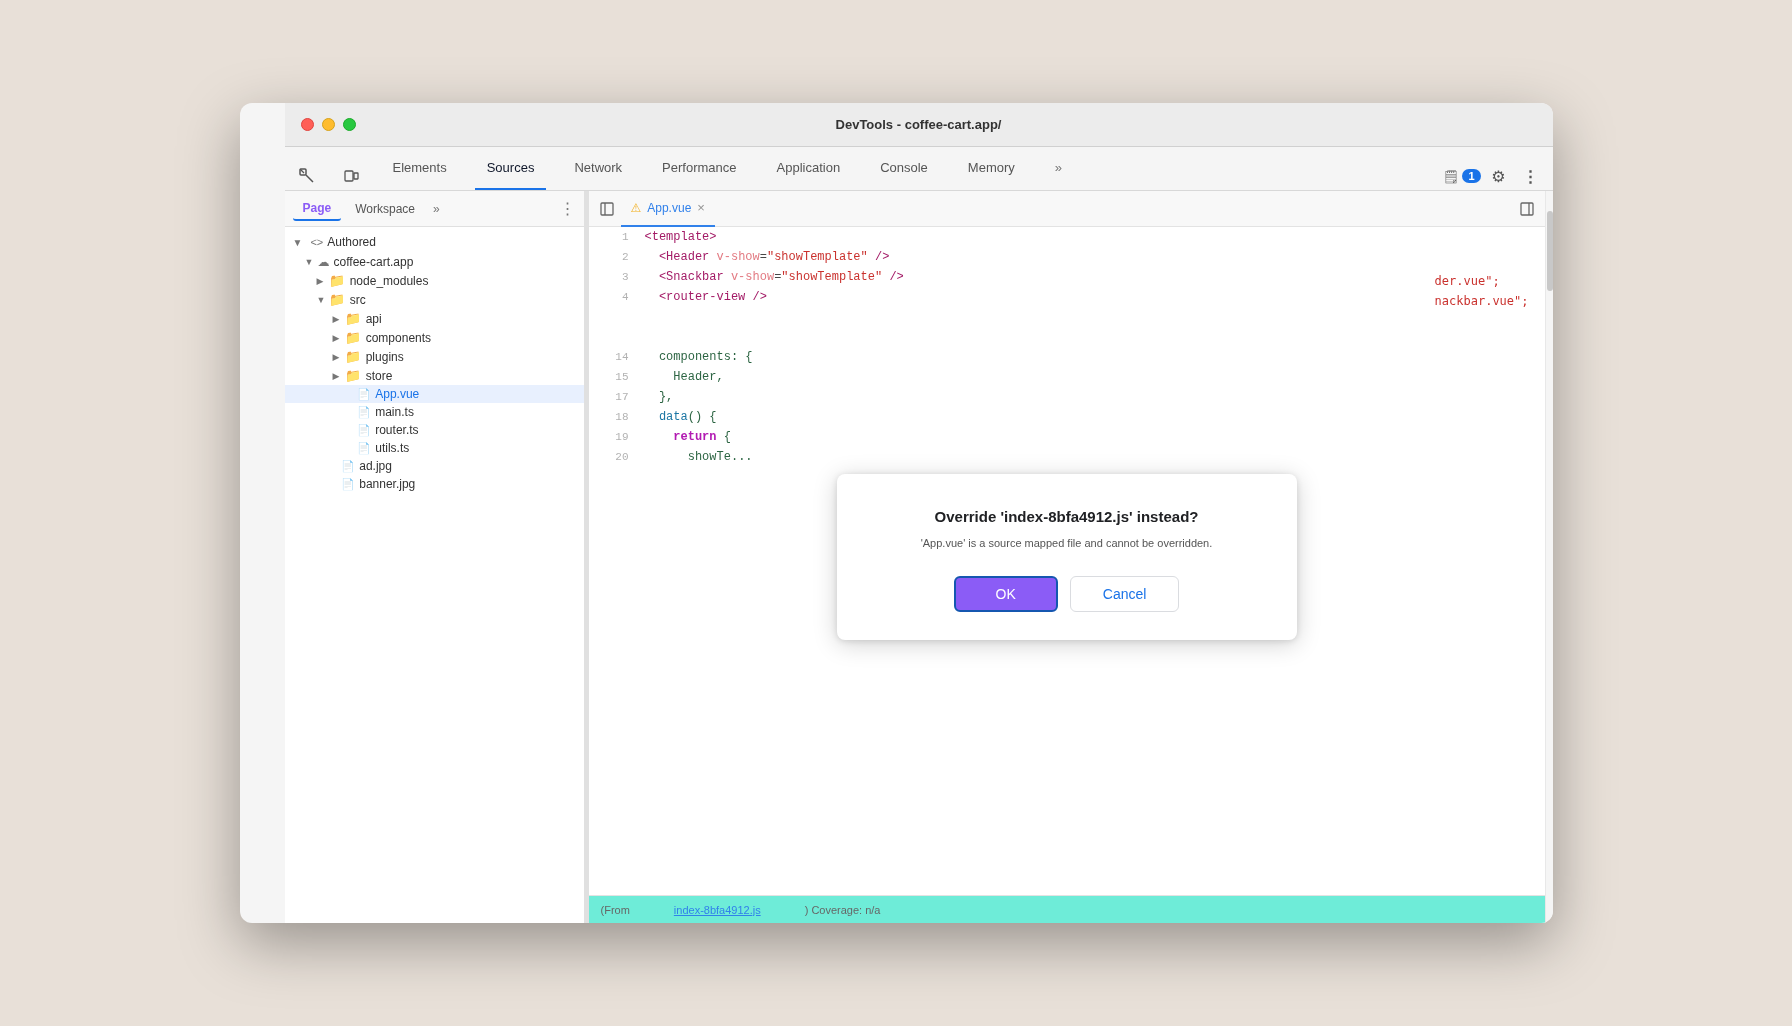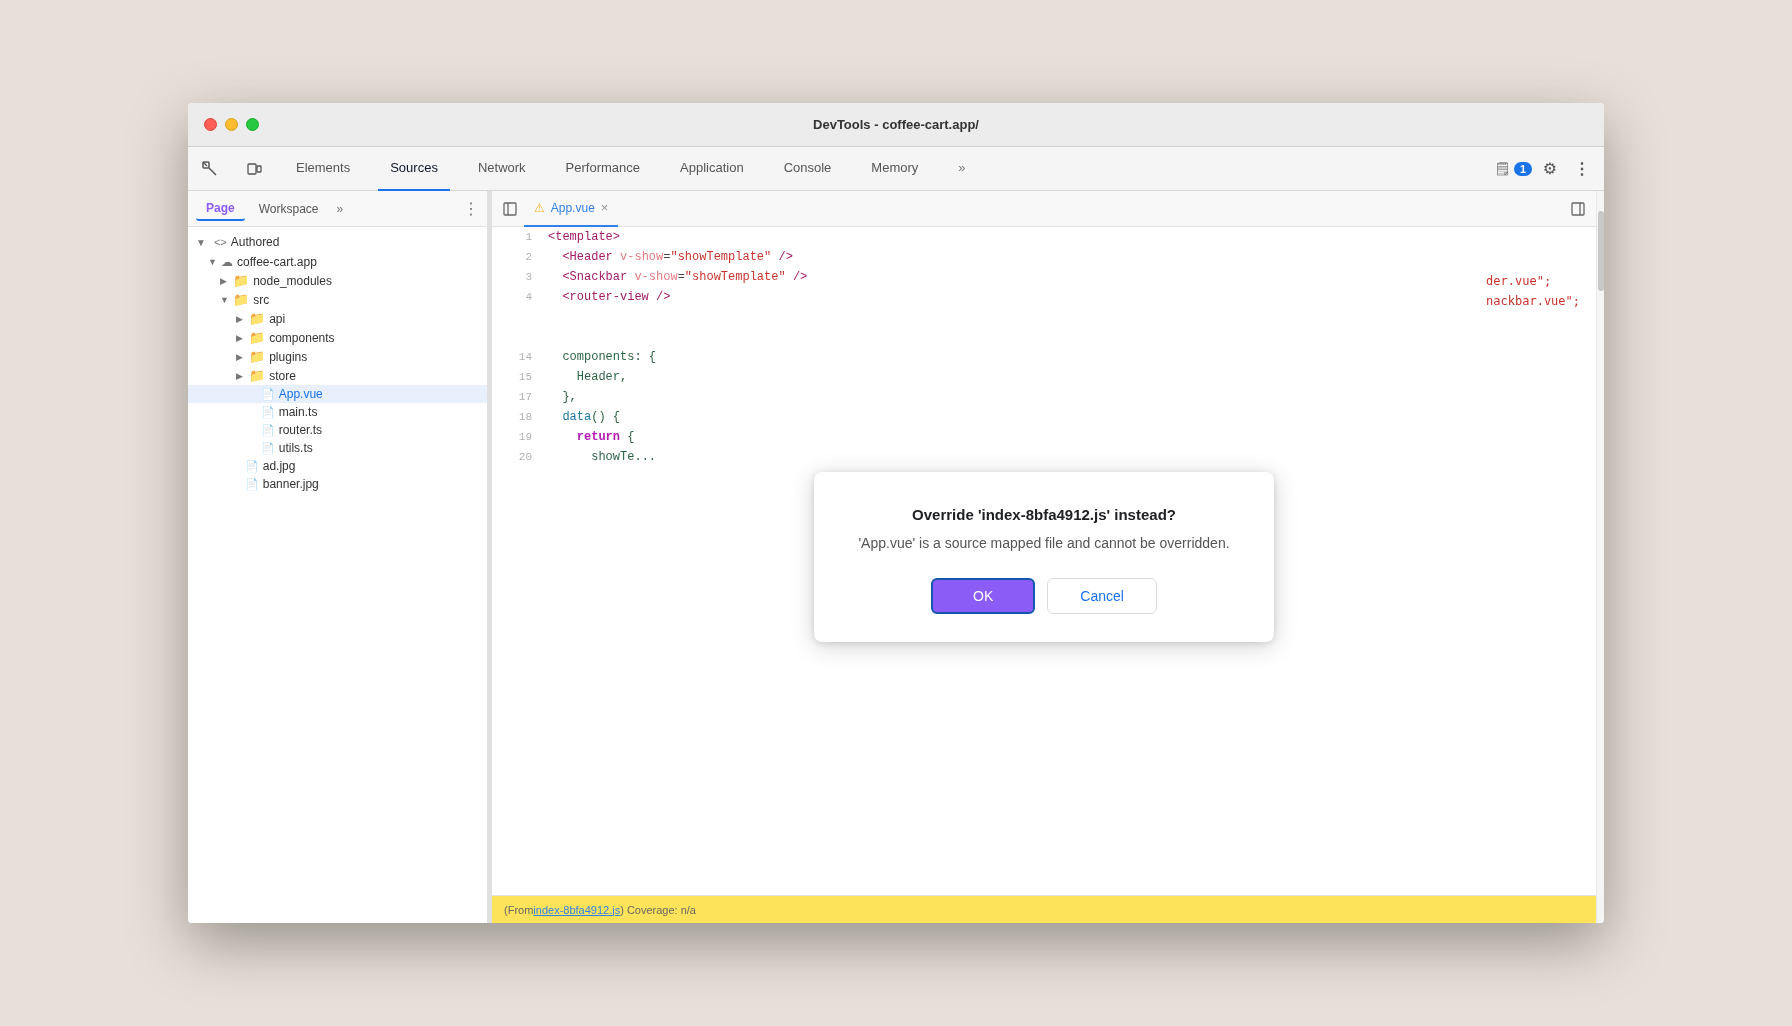--- a/index.html
+++ b/index.html
@@ -7,28 +7,29 @@
       background: #e8e0d8;
       display: flex;
       justify-content: center;
       align-items: center;
       width: 1792px;
       height: 1026px;
       font-family: -apple-system, BlinkMacSystemFont, 'Helvetica Neue', Arial, sans-serif;
     }
 
     .window {
-      width: 1416px;
+      width: 1313px;
       height: 820px;
       background: #f5f5f5;
-      border-radius: 4px;
+      border-radius: 12px;
       box-shadow: 0 20px 60px rgba(0,0,0,0.35);
       overflow: hidden;
       display: flex;
       flex-direction: column;
+      padding-left: 45px;
     }
 
     
     .titlebar {
       background: #ececec;
       height: 44px;
       display: flex;
       align-items: center;
       padding: 0 16px;
       flex-shrink: 0;
@@ -55,21 +56,21 @@
       font-size: 13px;
       font-weight: 600;
       color: #333;
     }
 
     
     .toolbar {
       background: #f5f5f5;
       height: 44px;
       display: flex;
-      align-items: center;
+      align-items: flex-end;
       padding: 0 8px;
       border-bottom: 1px solid #d8d8d8;
       flex-shrink: 0;
       gap: 16px;
     }
     .toolbar-icon-btn {
       width: 28px;
       height: 28px;
       display: flex;
       align-items: center;
@@ -335,21 +336,21 @@
 
     .dialog-title {
       font-size: 15px;
       font-weight: 600;
       color: #202124;
       margin-bottom: 8px;
       line-height: 1.4;
     }
 
     .dialog-body {
-      font-size: 14px;
+      font-size: 11px;
       color: #555;
       margin-bottom: 24px;
       line-height: 1.5;
     }
 
     .dialog-buttons {
       display: flex;
       justify-content: center;
       gap: 12px;
     }
@@ -374,28 +375,29 @@
       padding: 8px 32px;
       font-size: 14px;
       font-weight: 500;
       cursor: pointer;
       min-width: 100px;
     }
 
     
     .status-bar {
       height: 28px;
-      background: #fde047;
+      background: #5eead4;
       border-top: 1px solid #e0e0e0;
       display: flex;
       align-items: center;
       padding: 0 12px;
       font-size: 11px;
       color: #555;
       flex-shrink: 0;
+      gap: 44px;
     }
 
     .status-link {
       color: #1a73e8;
       text-decoration: underline;
       cursor: pointer;
     }
 
     
     .scroll-track {

